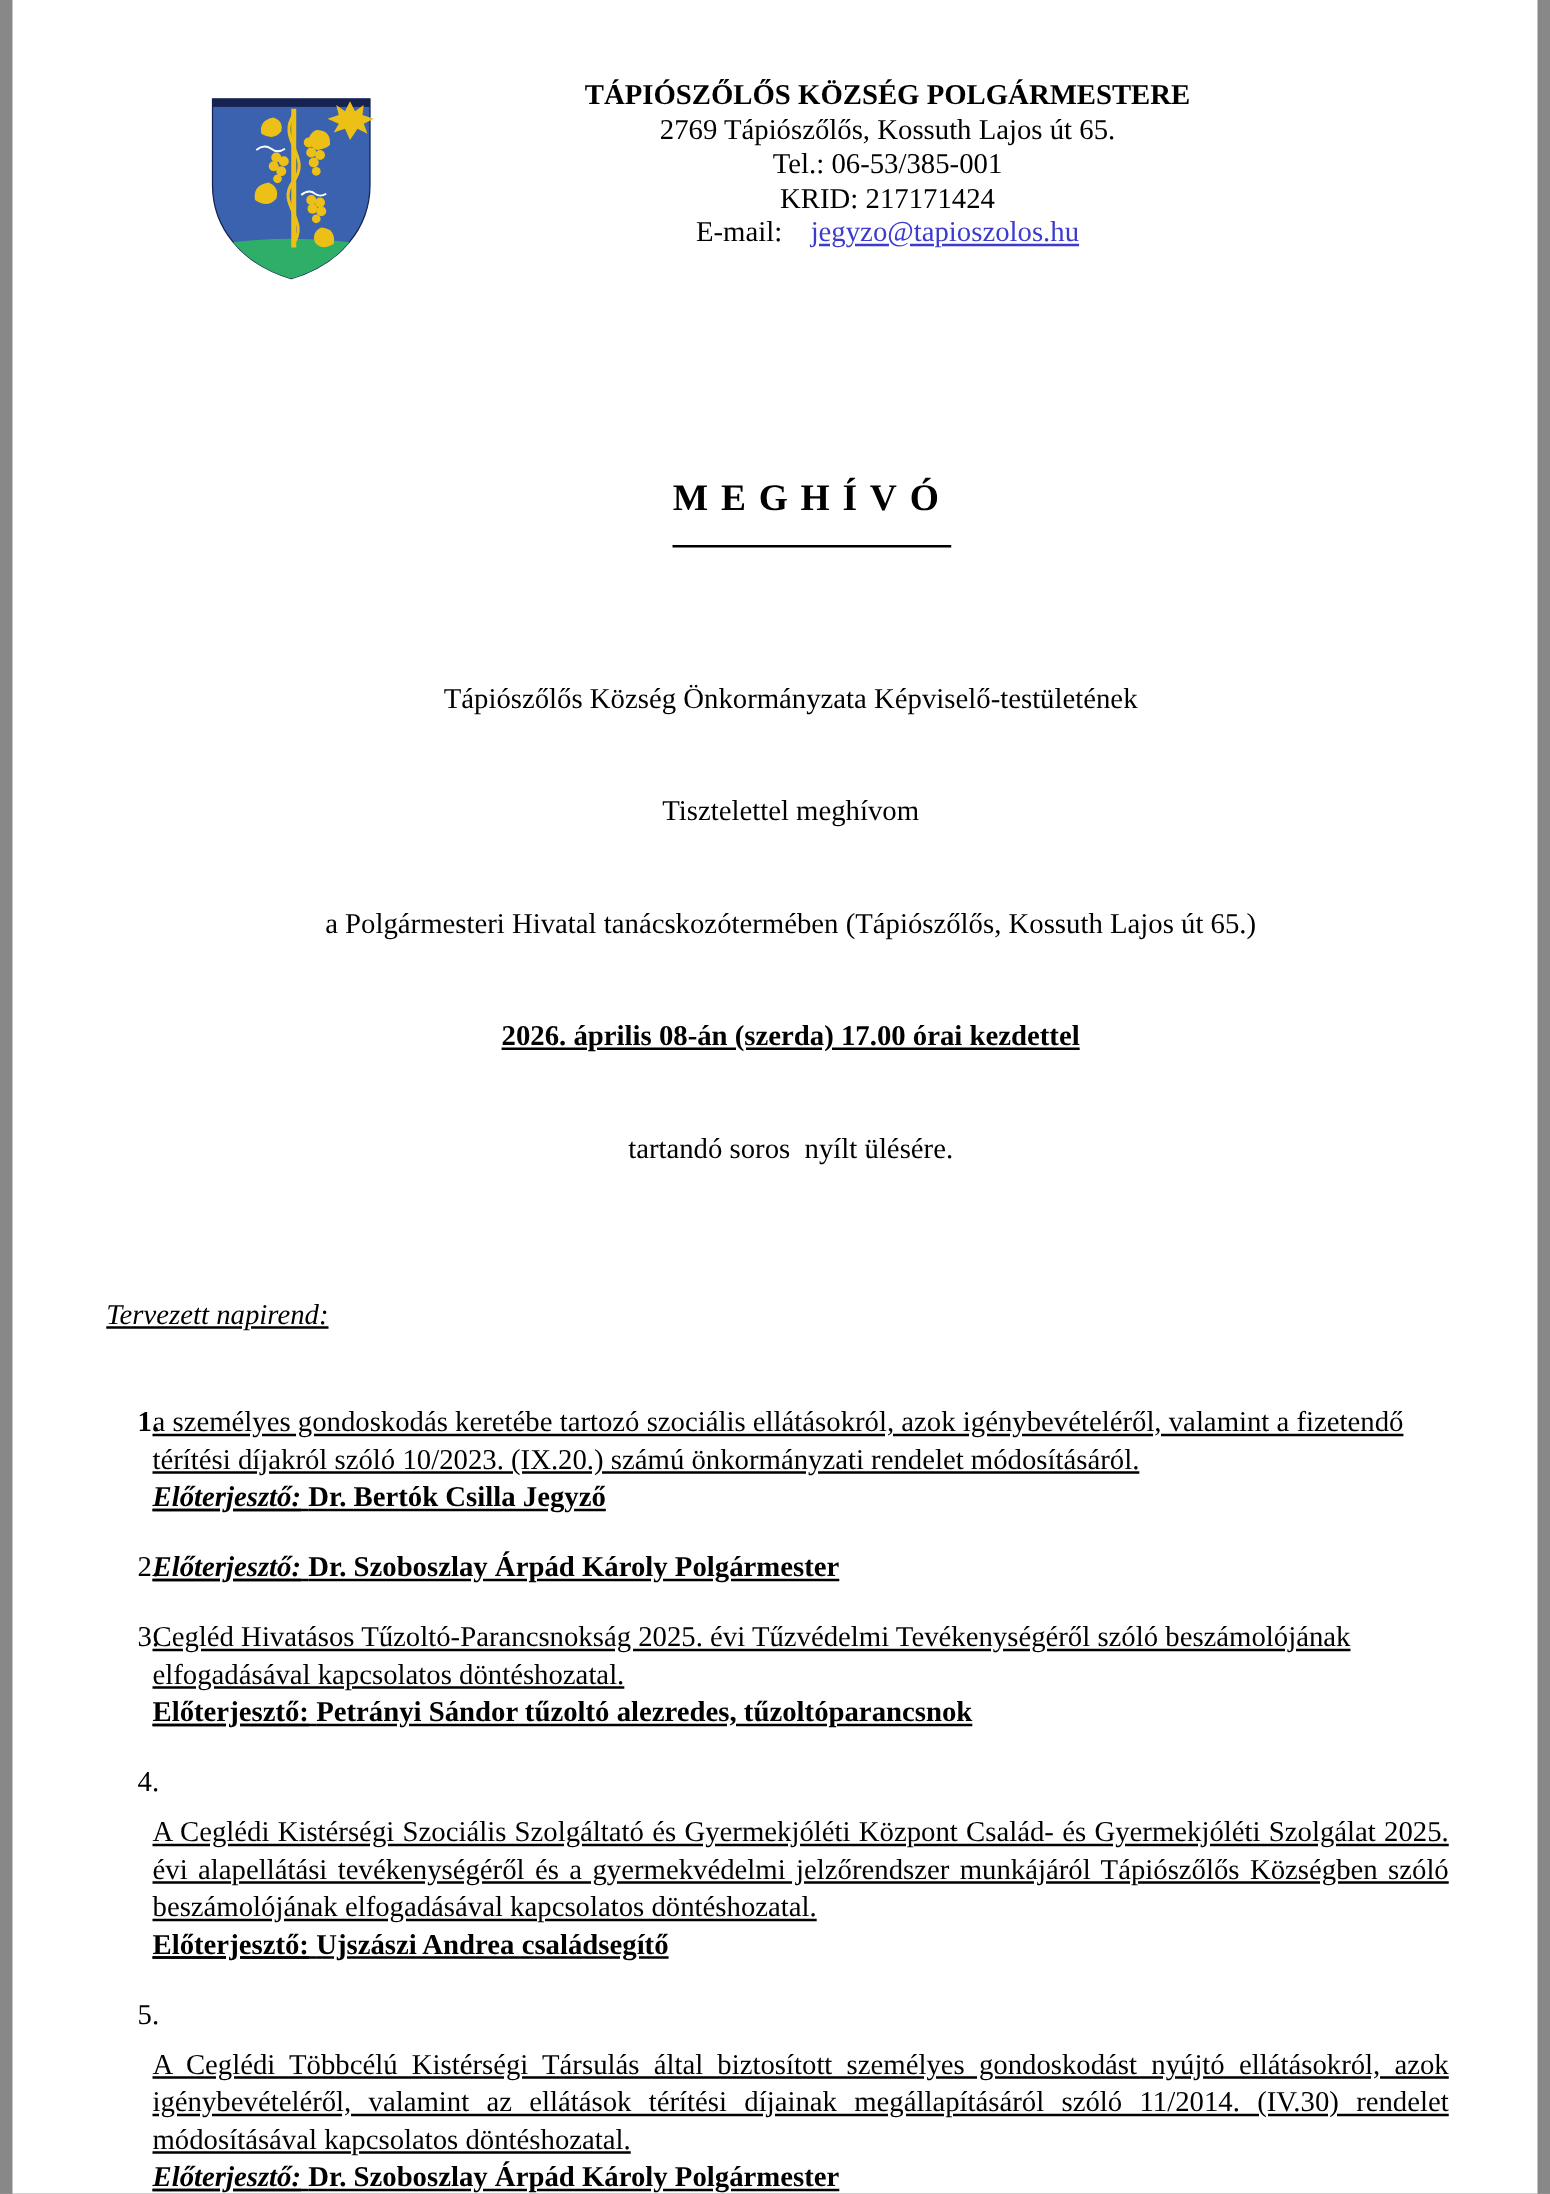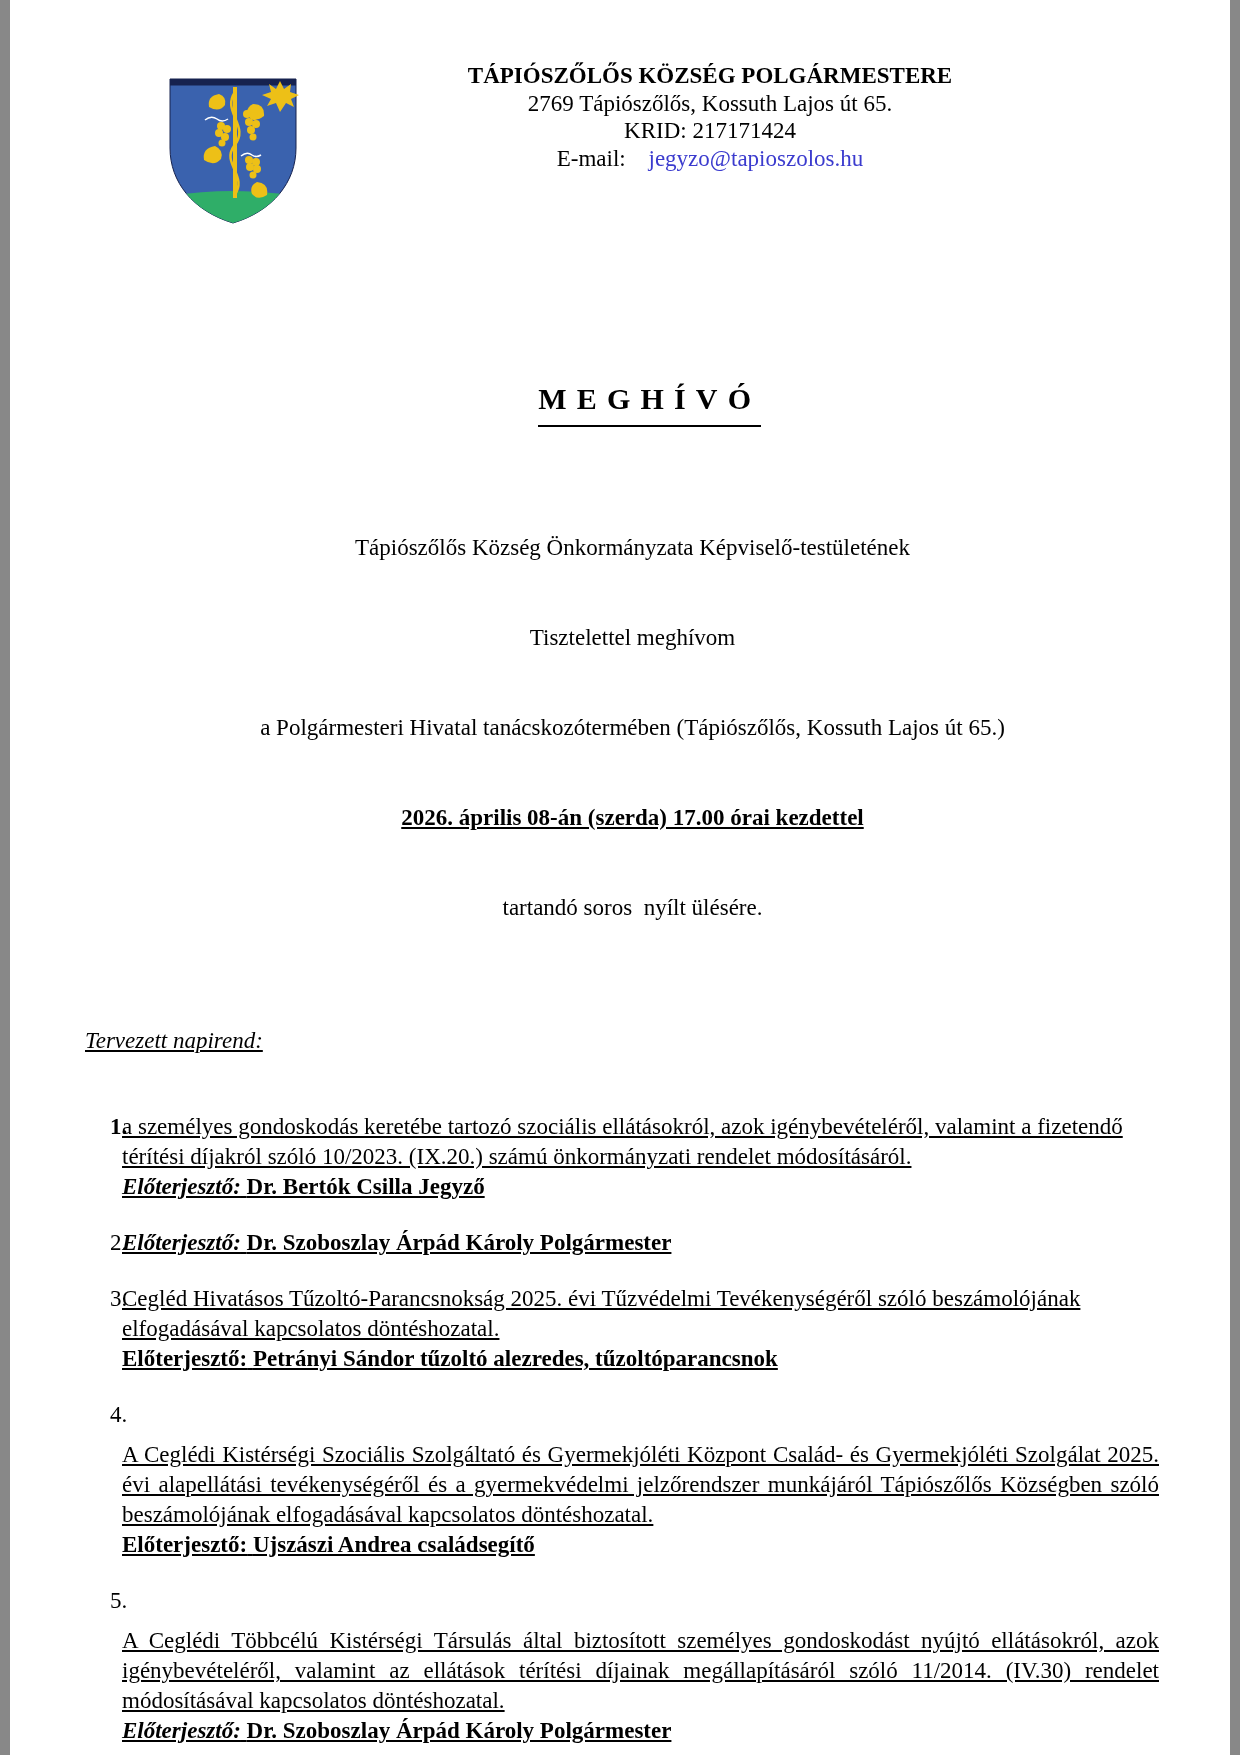--- a/index.html
+++ b/index.html
@@ -15,27 +15,27 @@
     font-size:23px; line-height:30px; overflow:hidden;
   }
   
   .letterhead{position:relative; height:240px;}
   .crest{position:absolute; left:153px; top:70px; width:140px; height:160px;}
   .head-text{
     position:absolute; left:280px; top:62px; width:840px;
     text-align:center; line-height:27.5px;
   }
   .head-title{font-weight:bold;}
-  .email-link{color:var(--link-blue); cursor:pointer;margin-left:17px;}
+  .email-link{color:var(--link-blue); text-decoration:underline; cursor:pointer;margin-left:17px;}
   
   .invite{width:1095px; margin:52px 0 0 75px; text-align:center; white-space:pre-wrap;}
   .meghivo{
     display:inline-block; font-size:30px; font-weight:bold; line-height:34px;
     letter-spacing:0.34em; border-bottom:2.5px solid var(--ink);
-    padding-bottom:9px; margin-bottom:16px;text-align:center;
+    padding-bottom:20px; margin-bottom:16px;text-align:center;
   }
   .invite-line{line-height:30px;}
   .invite-date{font-weight:bold; text-decoration:underline;}
   
   .napirend-head{
     margin:43px 0 0 75px; font-style:italic; text-decoration:underline;
   }
   .agenda{margin:56px 71px 0 75px;}
   .agenda-item{display:flex; margin-bottom:26px;}
   .agenda-item .num{flex:none; width:37px; padding-left:25px;}
@@ -97,20 +97,21 @@
             <circle cx="90" cy="105" r="3.5"></circle>
         </g>
 
         <path d="M42,50 q6,-5 12,-1 q5,4 11,0" fill="none" stroke="#ffffff" stroke-width="1.5"></path>
         <path d="M78,86 q6,-5 11,-1 q4,3 9,0" fill="none" stroke="#ffffff" stroke-width="1.5"></path>
       </svg>
     </div>
     <div class="head-text">
       <div class="head-title">TÁPIÓSZŐLŐS KÖZSÉG POLGÁRMESTERE</div>
       <div>2769 Tápiószőlős, Kossuth Lajos út 65.</div>
+      <div>Tel.: 06-53/385-001</div>
       <div>KRID: 217171424</div>
       <div><span>E-mail: </span><a class="email-link">jegyzo@tapioszolos.hu</a></div>
     </div>
   </header>
 
   <section class="invite">
     <div>
       <span class="meghivo">MEGHÍVÓ</span>
     </div>
     <div class="invite-line">Tápiószőlős Község Önkormányzata Képviselő-testületének</div>

